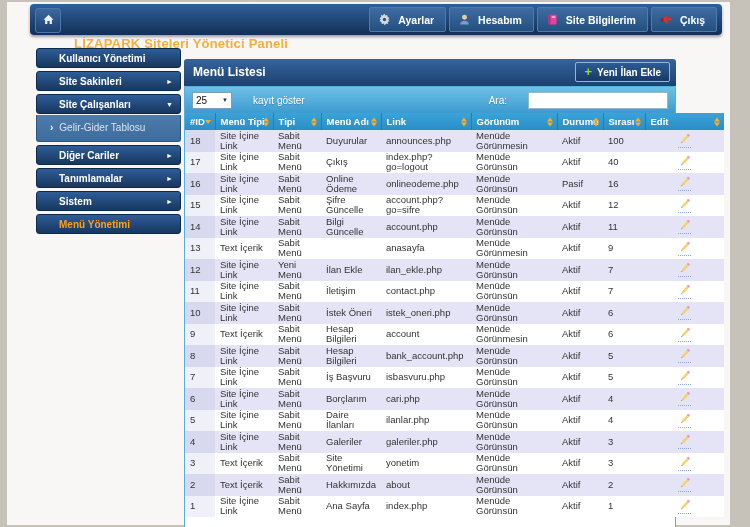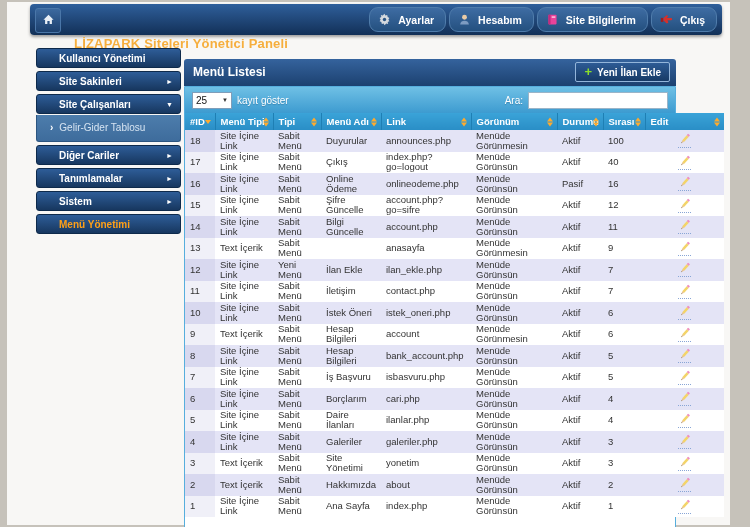--- a/index.html
+++ b/index.html
@@ -7,21 +7,21 @@
   .screen{position:relative;width:750px;height:527px;background:#c6c2ba;overflow:hidden;}
   .sheet{position:absolute;left:7px;top:2px;width:723px;height:523px;background:#f8f7f5;}
 
   
   .topbar{position:absolute;left:30px;top:4px;width:692px;height:31px;border-radius:4px;
     background:linear-gradient(#2f5f9b,#123057);box-shadow:0 2px 3px rgba(70,70,70,.5);}
   .homebox{position:absolute;left:5px;top:4px;width:24px;height:23px;border-radius:3px;
     background:linear-gradient(#3c699f,#1c406e);border:1px solid #4a76a8;display:flex;align-items:center;justify-content:center;cursor:pointer;}
   .apptitle{position:absolute;left:44px;top:0;height:31px;line-height:31px;color:#f6ae3d;font-size:13px;font-weight:bold;letter-spacing:.2px;margin-top:24px;}
   .hbtns{position:absolute;right:5px;top:3px;height:25px;display:flex;gap:3px;}
-  .hbtn{display:flex;align-items:center;gap:6px;padding:0 11px 0 7px;border:1px solid #4f7cab;border-radius:9px;
+  .hbtn{display:flex;align-items:center;gap:6px;padding:0 11px 0 7px;border:1px solid #4f7cab;border-radius:2px;
     background:linear-gradient(#3e6ca3,#24507f);color:#fff;font-size:10.5px;font-weight:bold;cursor:pointer;}
   .hbtn .ic{display:flex;align-items:center;justify-content:center;width:15px;}
 
   
   .sidebar{position:absolute;left:36px;top:48px;width:145px;}
   .side-item{position:relative;height:20px;margin-bottom:3px;border-radius:3px;border:1px solid #0e2a4b;
     background:linear-gradient(#2e5d98,#17375f);color:#fff;font-size:10px;font-weight:bold;
     line-height:20px;padding-left:22px;box-sizing:border-box;cursor:pointer;}
   .side-item.active{color:#ffa018;}
   .side-arrow{position:absolute;right:7px;top:0;font-size:7px;line-height:20px;color:#fff;}
@@ -33,21 +33,21 @@
   
   .panel{position:absolute;left:184px;top:59px;width:492px;}
   .ptitle{position:relative;height:27px;border-radius:3px 3px 0 0;background:linear-gradient(#35639d,#1c4170);
     color:#fff;font-size:12px;font-weight:bold;line-height:27px;padding-left:9px;box-sizing:border-box;}
   .addbtn{position:absolute;right:6px;top:3px;height:20px;display:flex;align-items:center;gap:5px;
     background:linear-gradient(#2d5b95,#173a66);border:1px solid #93b5da;border-radius:2px;color:#fff;
     font-family:inherit;font-size:10px;font-weight:bold;padding:0 8px;cursor:pointer;}
   .addbtn .plus{color:#8ade2a;font-size:13px;font-weight:bold;line-height:10px;}
 
   .box{border:1px solid #56aedd;border-radius:0 0 3px 3px;background:#fff;}
-  .toolbar{position:relative;height:26px;background:linear-gradient(#6fc0e5,#3d9bd0);display:flex;align-items:center;padding:0 7px;gap:5px;}
+  .toolbar{position:relative;height:26px;background:linear-gradient(#6fc0e5,#3d9bd0);display:flex;align-items:center;padding:0 7px;gap:21px;}
   .pagesize{width:32px;height:15px;background:#fff;border:1px solid #7f9db9;display:flex;align-items:center;
     justify-content:space-between;padding:0 3px;font-size:10px;color:#111;cursor:pointer;}
   .pagesize .dd{font-size:6px;color:#333;}
   .tool-label{color:#fff;font-size:10px;text-shadow:0 1px 1px rgba(0,60,100,.3);}
   .spacer{flex:1;}
   .search{width:132px;height:15px;border:1px solid #9ab4c8;background:#fff;font-size:10px;padding:0 3px;outline:none;}
 
   table.grid{width:100%;border-collapse:collapse;table-layout:fixed;}
   .grid thead th{height:17px;background:linear-gradient(#3aa3d8,#2a8ec6);color:#fff;font-size:9.5px;font-weight:bold;
     text-align:left;padding:0 12px 0 5px;position:relative;border-right:1px solid #1e7fb4;cursor:pointer;white-space:nowrap;overflow:hidden;}

